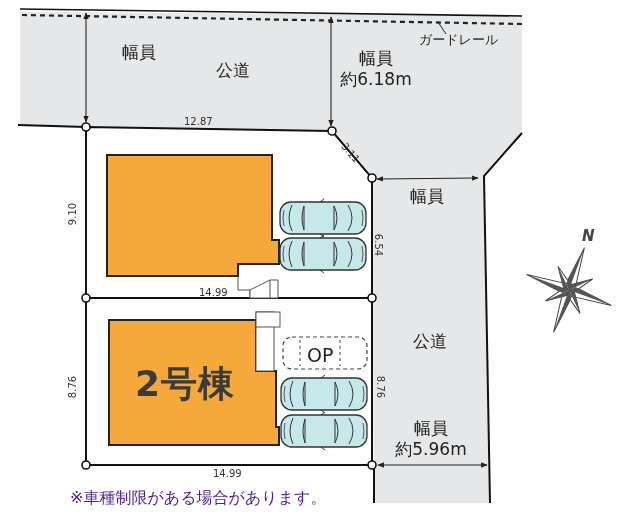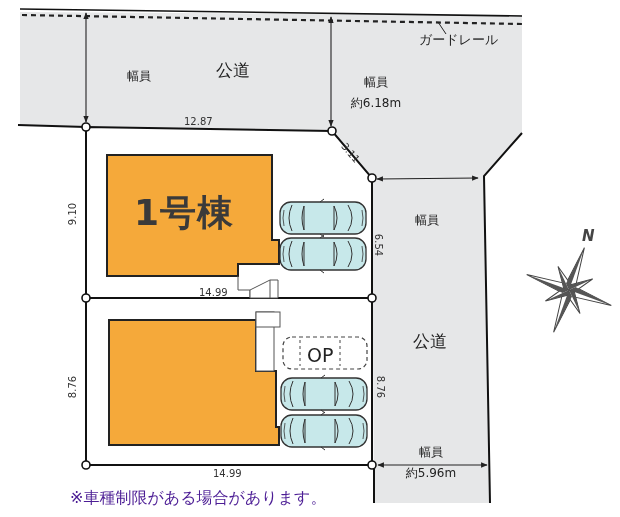--- a/index.html
+++ b/index.html
@@ -1,20 +1,20 @@
 <!DOCTYPE html>
 <html><head>
 <meta charset="utf-8">
 <style>
   html, body { margin: 0; padding: 0; background: #ffffff; }
   body { width: 620px; height: 517px; overflow: hidden; position: relative;
          font-family: "DejaVu Sans", "Liberation Sans", sans-serif; }
   #stage { position: absolute; left: 0; top: 0; width: 620px; height: 517px; }
   .lbl { position: absolute; color: #222; white-space: nowrap; line-height: 1; }
-  .road-w { font-size: 12px; text-align: center; line-height: 21px; color: #222; margin-top: 24px; }
+  .road-w { font-size: 17px; text-align: center; line-height: 21px; color: #222; }
   .road-name { font-size: 17px; color: #222; }
   .dim { font-size: 10px; color: #333; }
   .bldg { font-size: 36px; font-weight: bold; color: #3a3a3a; letter-spacing: 1px; }
   .note { font-size: 16px; color: #4c1d95; }
   .guard { font-size: 13px; color: #222; }
   .vert-r { transform: rotate(90deg); transform-origin: center center; }
   .vert-l { transform: rotate(-90deg); transform-origin: center center; }
   .op { font-size: 19px; color: #222; }
   .north { font-size: 15px; font-weight: bold; color: #444; font-style: italic; }
 </style>
@@ -147,21 +147,21 @@
   <div class="lbl dim" style="left:184px; top:117px;">12.87</div>
   <div class="lbl dim" style="left:339px; top:148px; transform:rotate(50deg);">3.11</div>
   <div class="lbl dim vert-l" style="left:62px; top:209px;">9.10</div>
   <div class="lbl dim vert-r" style="left:367px; top:240px;">6.54</div>
   <div class="lbl dim" style="left:199px; top:288px;">14.99</div>
   <div class="lbl dim vert-l" style="left:62px; top:382px;">8.76</div>
   <div class="lbl dim vert-r" style="left:369px; top:382px;">8.76</div>
   <div class="lbl dim" style="left:213px; top:469px;">14.99</div>
 
   
-  <div class="lbl bldg" style="left:134px; top:195px;">1号棟</div>
+  <div class="lbl bldg" style="left:135px; top:366px;">2号棟</div>
 
   
   <div class="lbl op" style="left:307px; top:346px;">OP</div>
 
   
   <div class="lbl north" style="left:582px; top:229px;">N</div>
 
   
   <div class="lbl note" style="left:70px; top:490px;">※車種制限がある場合があります。</div>
 </div>

